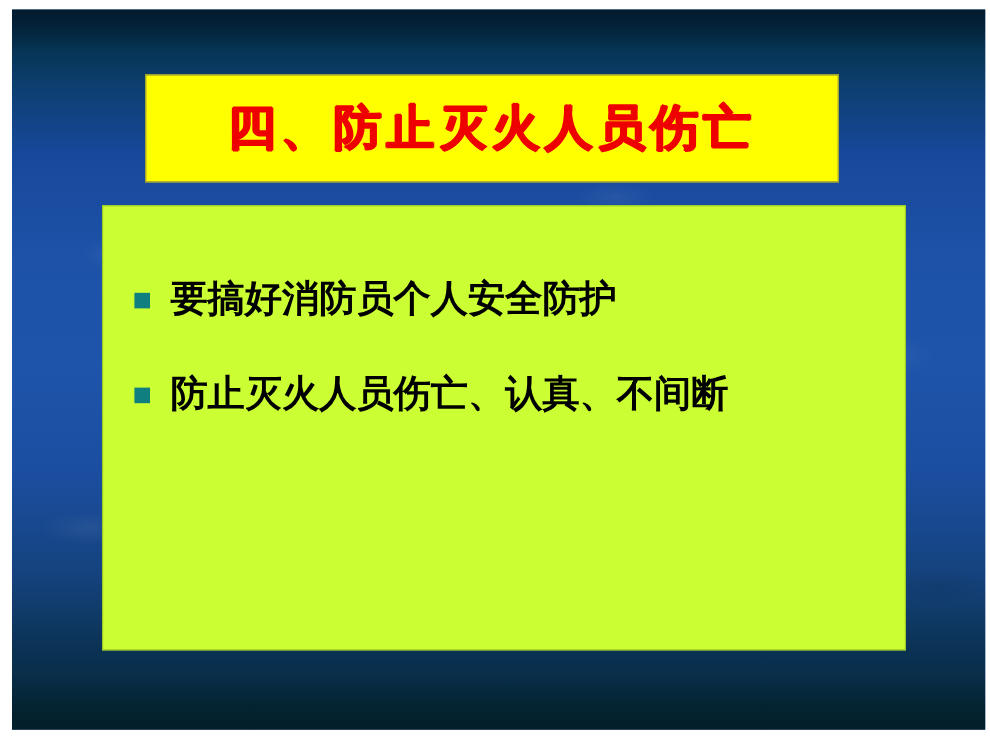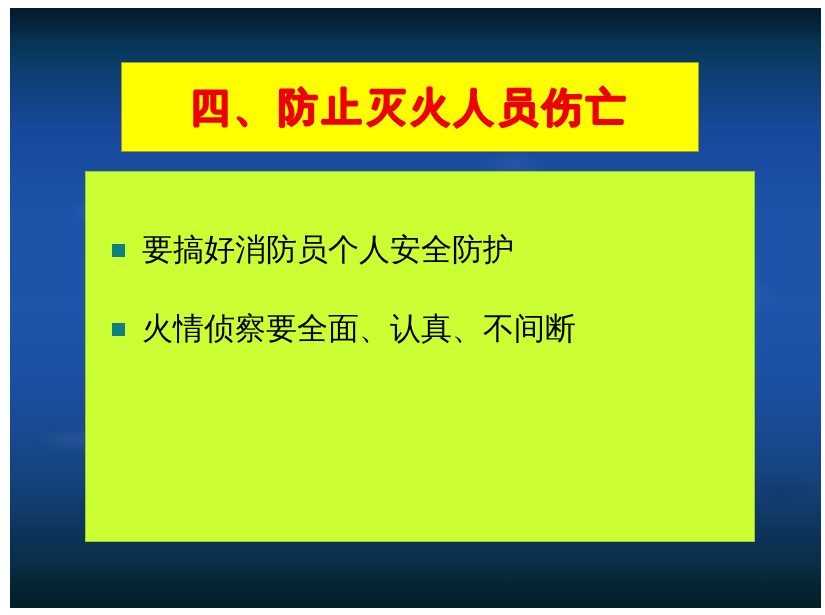--- a/index.html
+++ b/index.html
@@ -134,21 +134,21 @@
     height: 13px;
     background: #0f7f7f;
     margin-right: 17px;
     position: relative;
     top: 1px;
   }
 
   .bullet-text {
     color: #000000;
     font-size: 31px;
-    font-weight: normal;
+    font-weight: bold;
     line-height: 1.1;
     white-space: nowrap;
     font-family: "DejaVu Sans", "Liberation Sans", sans-serif;
   }
 </style>
 </head>
 <body>
 
 <div class="slide">
   <div class="slide-canvas">
@@ -164,21 +164,21 @@
       <ul class="bullet-list">
 
         <li class="bullet-item">
           <span class="bullet-marker"></span>
           <span class="bullet-text">要搞好消防员个人安全防护</span>
         </li>
 
 
         <li class="bullet-item">
           <span class="bullet-marker"></span>
-          <span class="bullet-text">火情侦察要全面、认真、不间断</span>
+          <span class="bullet-text">防止灭火人员伤亡、认真、不间断</span>
         </li>
 
 
       </ul>
     </div>
 
   </div>
 </div>
 
 </body></html>

